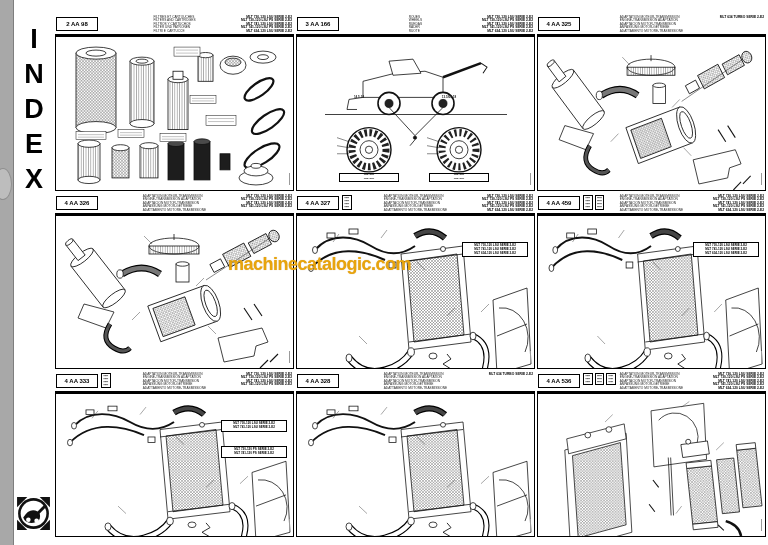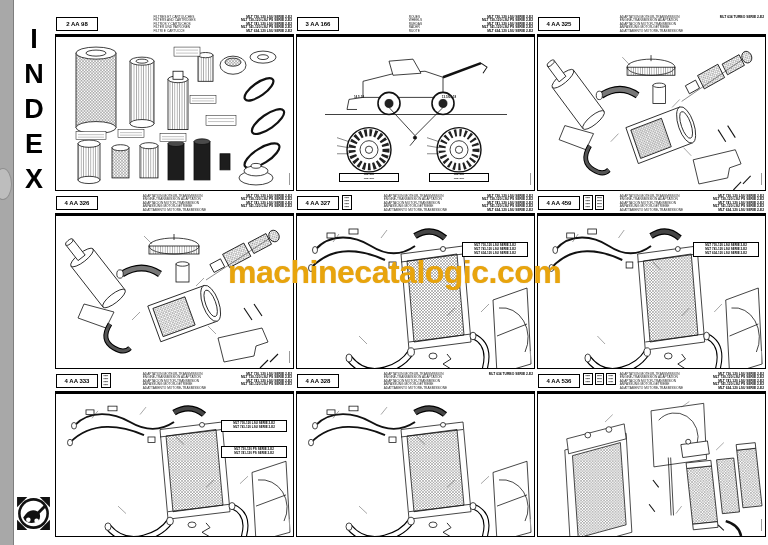--- a/index.html
+++ b/index.html
@@ -36,21 +36,21 @@
   .refbox2{top:52px;}
   .tire-label-l,.tire-label-r{position:absolute;top:58px;font-size:3px;
        font-weight:bold;color:#222;text-align:center;width:60px;}
   .tire-label-l{left:32px;} .tire-label-r{left:122px;}
   .partbox{position:absolute;bottom:8px;width:58px;border:1px solid #000;
        font-size:2.8px;line-height:3.4px;text-align:center;background:#fff;}
   .partbox-l{left:42px;} .partbox-r{left:132px;}
   .sheet{position:absolute;right:3px;bottom:5px;width:1px;height:12px;
        background:#9a9a9a;}
   .watermark{position:absolute;left:228px;top:254px;z-index:50;
-       font-size:32px;font-weight:bold;letter-spacing:-0.5px;
+       font-size:18px;font-weight:bold;letter-spacing:-0.5px;
        text-shadow:0 0 1px rgba(160,100,0,.45);
        font-family:"Liberation Sans", sans-serif;}
   .logo{position:absolute;left:15px;top:495px;width:37px;height:37px;}
   .defs-holder{position:absolute;width:0;height:0;overflow:hidden;}
 </style>
 </head>
 <body>
 
 <svg class="defs-holder" aria-hidden="true">
   <defs>

